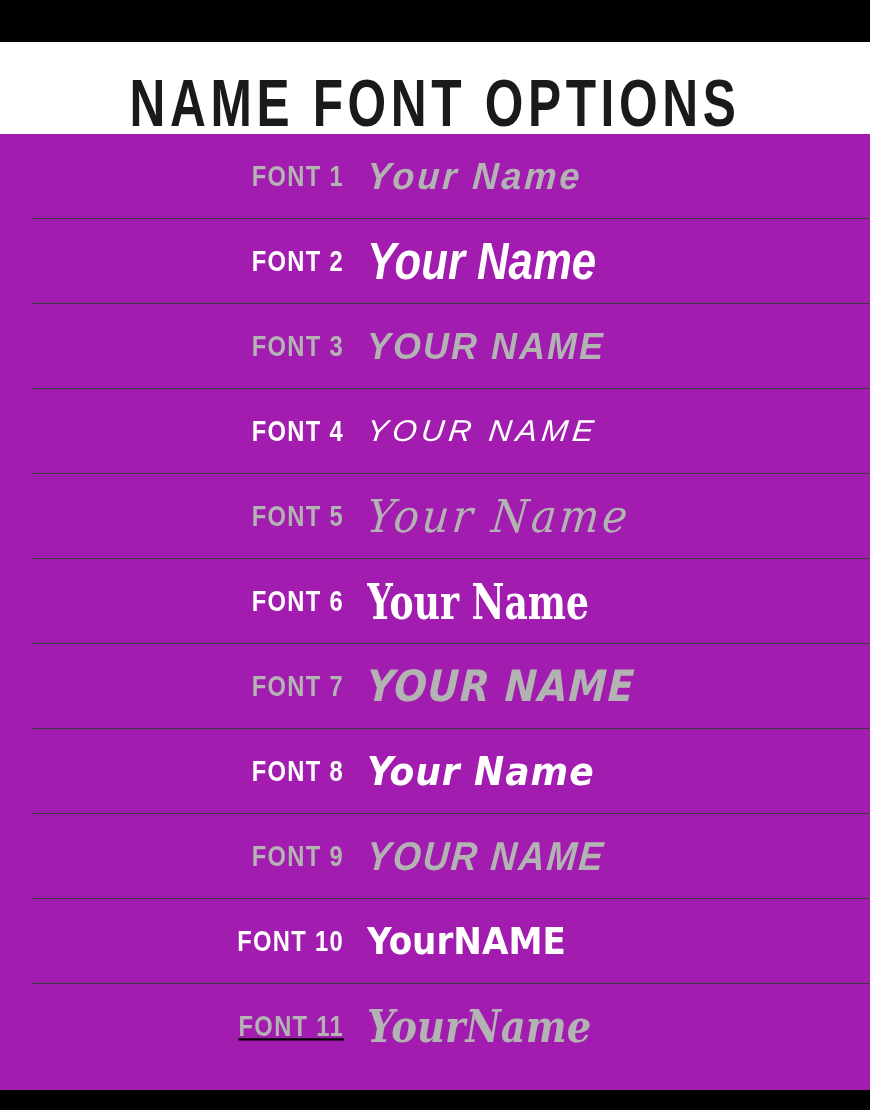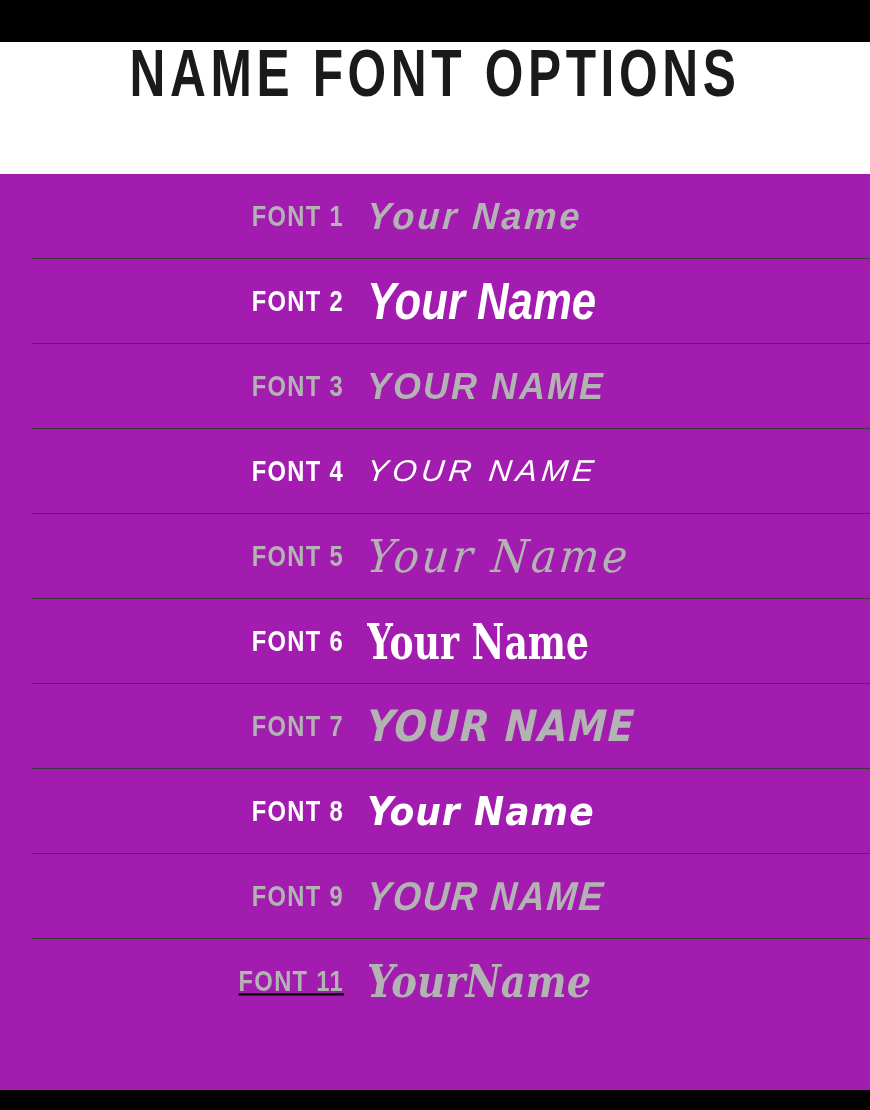--- a/index.html
+++ b/index.html
@@ -26,24 +26,24 @@
   
   .top-strip {
     height: 42px;
     background: #000000;
     flex: 0 0 auto;
   }
 
   
   .header-band {
     background: #ffffff;
-    height: 132px;
+    height: 92px;
     flex: 0 0 auto;
     display: flex;
-    align-items: flex-start;
+    align-items: flex-end;
     justify-content: center;
   }
   .header-title {
     color: #1a1a1a;
     font-family: "Liberation Sans", sans-serif;
     font-weight: bold;
     font-size: 54px;
     letter-spacing: 5px;
     transform: scaleX(0.92) scaleY(1.22);
     transform-origin: center;
@@ -281,20 +281,26 @@
       </div>
     </div>
 
     <div class="row">
       <div class="row-label c-gray">FONT 9</div>
       <div class="row-sample">
         <span class="s9 c-gray">YOUR NAME</span>
       </div>
     </div>
 
+    <div class="row">
+      <div class="row-label c-white">FONT 10</div>
+      <div class="row-sample">
+        <span class="s10 c-white">YourNAME</span>
+      </div>
+    </div>
 
     <div class="row">
       <div class="row-label c-gray">FONT 11</div>
       <div class="row-sample">
         <span class="s11 c-gray">YourName</span>
       </div>
     </div>
 
   </div>
 

